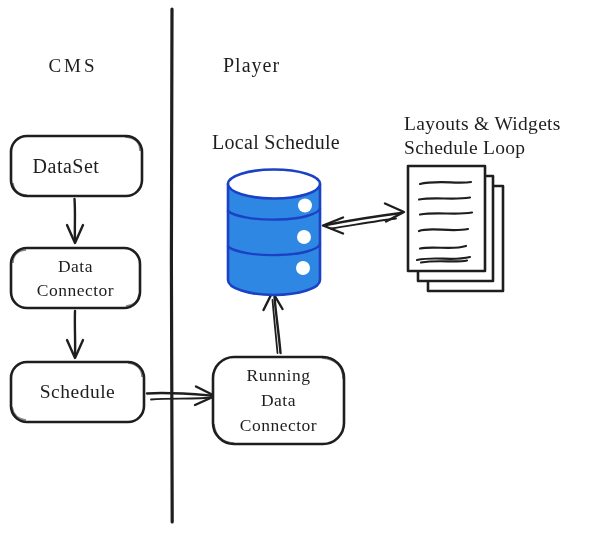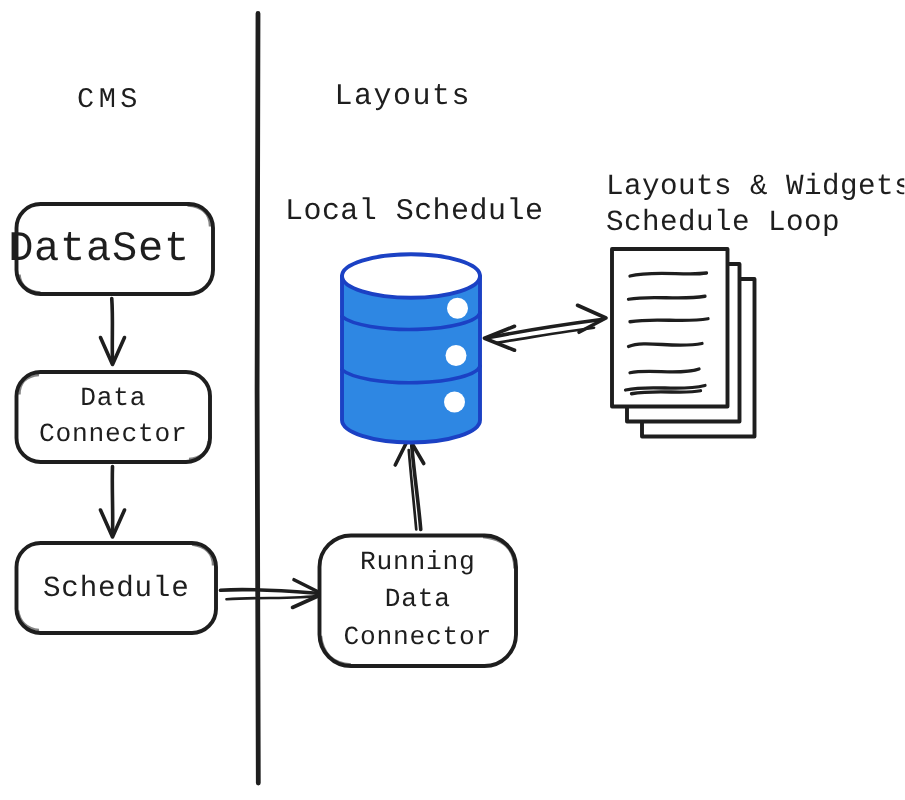--- a/index.html
+++ b/index.html
@@ -1,20 +1,20 @@
 <!DOCTYPE html>
 <html><head>
 <meta charset="utf-8">
 <style>
   html,body{margin:0;padding:0;background:#ffffff;}
   #canvas{
     position:relative;
     width:603px;height:533px;
     background:var(--bg,#ffffff);
-    font-family:Liberation Mono, monospace;
+    font-family:Liberation Serif, serif;
     color:var(--ink,#1e1e1e);
     overflow:hidden;
   }
   #scene{position:absolute;left:0;top:0;}
   .ink-stroke{stroke:var(--ink,#1e1e1e);fill:none;stroke-linecap:round;stroke-linejoin:round;}
   .box{stroke:var(--ink,#1e1e1e);fill:#ffffff;stroke-width:2.6;}
   .box-echo{stroke:var(--ink,#1e1e1e);fill:none;stroke-width:1.6;opacity:.55;}
   .db-body{fill:var(--db-fill,#2e87e3);stroke:var(--db-stroke,#1b41c4);stroke-width:2.6;stroke-linejoin:round;}
   .db-top{fill:#ffffff;stroke:var(--db-stroke,#1b41c4);stroke-width:2.6;}
   .db-band{stroke:var(--db-stroke,#1b41c4);stroke-width:2.4;fill:none;stroke-linecap:round;}
@@ -109,23 +109,23 @@
       <path class="squiggle" d="M419,199.5 C436,196.5 452,200.5 470,197.5"></path>
       <path class="squiggle" d="M420,214.5 C438,211.5 455,215.5 472,212.5"></path>
       <path class="squiggle" d="M419,231 C430,226.5 450,232.5 468,229"></path>
       <path class="squiggle" d="M420,248.5 C434,245.5 452,250.5 466,246"></path>
       <path class="squiggle" d="M417,260 C436,256 452,261.5 470,257"></path>
       <path class="squiggle" d="M421,262.5 C439,259.5 455,263 467,260.5"></path>
     </g>
   </svg>
 
   <div class="label center" style="left:33px;top:55px;width:80px;font-size:19px;letter-spacing:3px;">CMS</div>
-  <div class="label" style="left:223px;top:53px;font-size:20px;letter-spacing:1px;">Layouts</div>
+  <div class="label" style="left:223px;top:53px;font-size:20px;letter-spacing:1px;">Player</div>
 
-  <div class="node-text" style="left:11px;top:136px;width:110px;height:60px;font-size:28px;letter-spacing:.5px;">
+  <div class="node-text" style="left:11px;top:136px;width:110px;height:60px;font-size:20px;letter-spacing:.5px;">
     <span>DataSet</span>
   </div>
 
   <div class="node-text" style="left:11px;top:249px;width:129px;height:58px;font-size:17.5px;letter-spacing:.5px;line-height:1.4;">
     <span>Data</span>
     <span>Connector</span>
   </div>
 
   <div class="node-text" style="left:11px;top:362px;width:133px;height:60px;font-size:19.5px;letter-spacing:.5px;">
     <span>Schedule</span>

